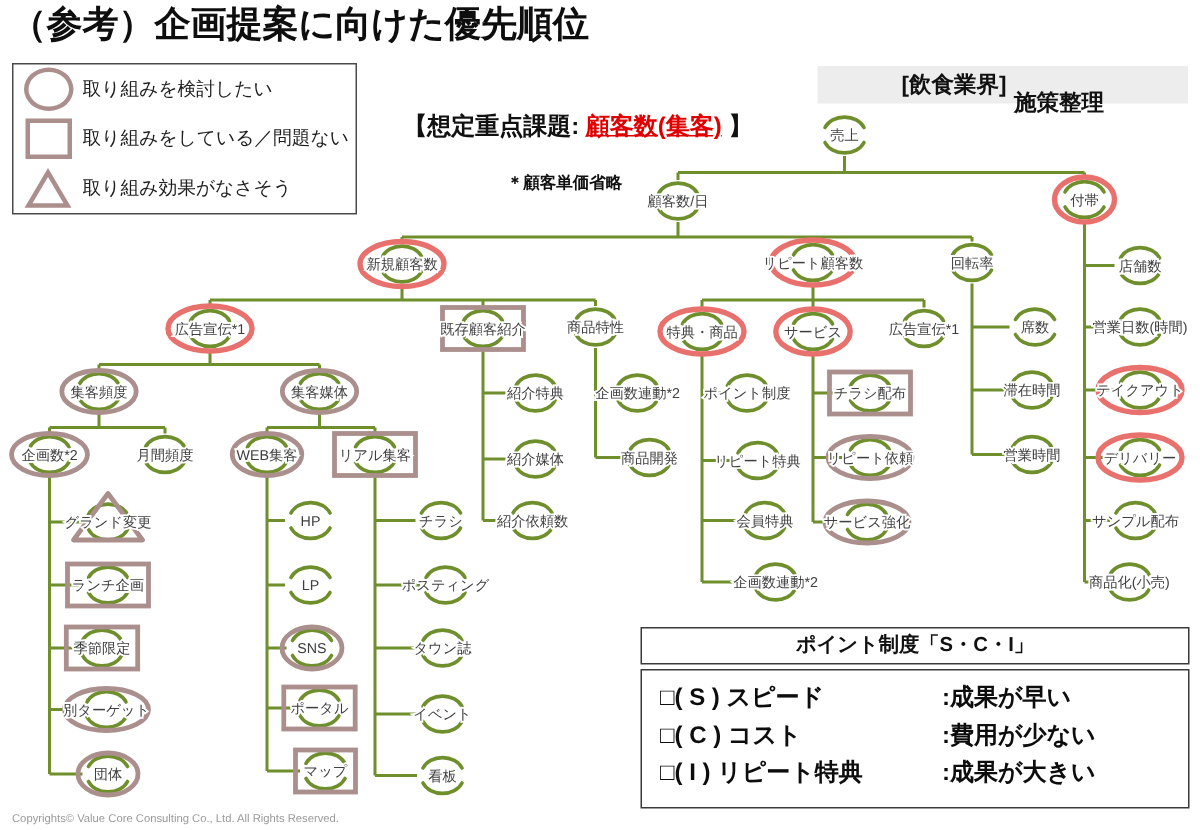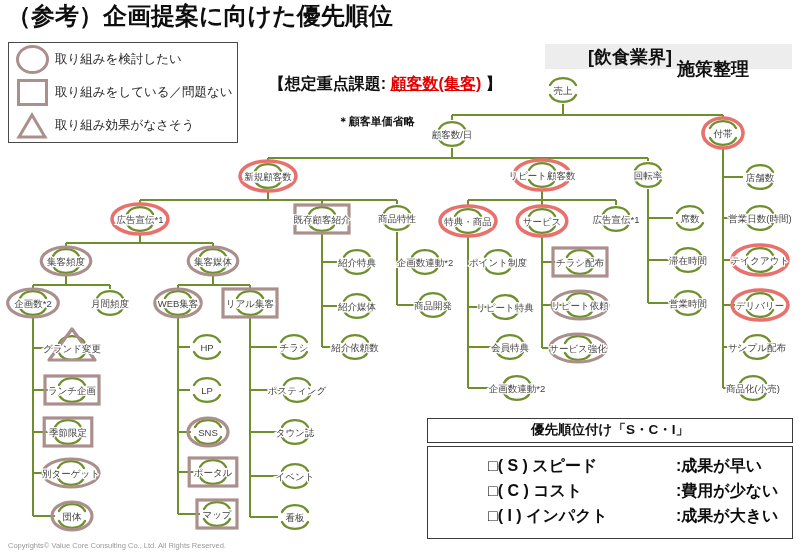--- a/index.html
+++ b/index.html
@@ -13,31 +13,31 @@
   .licon-wrap{width:46px;display:flex;justify-content:center;align-items:center;}
   .lcircle{width:27px;height:23px;border:3px solid #ab8f8d;border-radius:50%;}
   .lsquare{width:25px;height:21px;border:3px solid #ab8f8d;}
   .llabel{font-size:12.5px;color:#1e1e1e;font-weight:500;}
   
   .focus{position:absolute;left:251px;top:56px;font-size:16px;font-weight:700;color:#111;white-space:pre;}
   .focus-hl{color:#e00000;text-decoration:underline;}
   .focus-note{font-size:11px;text-align:center;margin-top:1px;white-space:normal;}
   
   .industry{position:absolute;left:545px;top:44px;width:247px;height:25px;background:#ededed;
-            display:flex;align-items:center;justify-content:center;font-size:18px;font-weight:700;color:#111;gap:5px;}
+            display:flex;align-items:center;justify-content:center;font-size:15px;font-weight:700;color:#111;gap:5px;}
   .industry .u{margin-top:24px;}
   
   .tree{position:absolute;left:0;top:0;width:800px;height:553px;pointer-events:none;}
   
   .pbox{position:absolute;left:427px;top:418px;width:366px;}
   .pbox-title{border:1.5px solid #3a3a3a;background:#fff;text-align:center;font-size:13.5px;
               font-weight:700;padding:2px 0 3px 0;color:#111;}
   .pbox-body{border:1.5px solid #3a3a3a;background:#fff;margin-top:3px;padding:7px 10px 10px 12px;}
   .prow{display:flex;font-size:16px;font-weight:700;color:#0d0d0d;line-height:1.55;}
-  .prow .pl{width:188px;margin-left:48px;}
+  .prow .pl{width:188px;}
   
   .footer{position:absolute;left:8px;top:541px;font-size:7.5px;color:#9a9a9a;text-align:right;}
 </style>
 </head>
 <body>
 
 <div class="canvas">
 
   <h1 class="page-title">（参考）企画提案に向けた優先順位</h1>
 
@@ -330,31 +330,31 @@
         <path d="M744 342A14 11 0 0 1 770 342M744 352A14 11 0 0 0 770 352" stroke="#6f8f2d" stroke-width="2.4" fill="none" stroke-linecap="round"></path>
         <text x="757" y="350.5" text-anchor="middle" font-size="9.5" fill="#3f3f3f" paint-order="stroke" stroke="#ffffff" stroke-width="2.5" font-family="&quot;Liberation Sans&quot;,&quot;DejaVu Sans&quot;,sans-serif">サンプル配布</text>
       </g>
       <g>
         <path d="M740 383A14 11 0 0 1 766 383M740 393A14 11 0 0 0 766 393" stroke="#6f8f2d" stroke-width="2.4" fill="none" stroke-linecap="round"></path>
         <text x="753" y="391.5" text-anchor="middle" font-size="9.5" fill="#3f3f3f" paint-order="stroke" stroke="#ffffff" stroke-width="2.5" font-family="&quot;Liberation Sans&quot;,&quot;DejaVu Sans&quot;,sans-serif">商品化(小売)</text>
       </g>
     </svg>
 
   <div class="pbox">
-    <div class="pbox-title">優先順位付け「S・C・I」</div>
+    <div class="pbox-title">ポイント制度「S・C・I」</div>
     <div class="pbox-body">
       <div class="prow">
         <span class="pl">□( S ) スピード</span>
         <span class="pr">:成果が早い</span>
       </div>
       <div class="prow">
         <span class="pl">□( C ) コスト</span>
         <span class="pr">:費用が少ない</span>
       </div>
       <div class="prow">
-        <span class="pl">□( I )  インパクト</span>
+        <span class="pl">□( I )  リピート特典</span>
         <span class="pr">:成果が大きい</span>
       </div>
     </div>
   </div>
 
   <div class="footer">Copyrights© Value Core Consulting Co., Ltd.  All Rights Reserved.</div>
 </div>
 
 </body></html>

